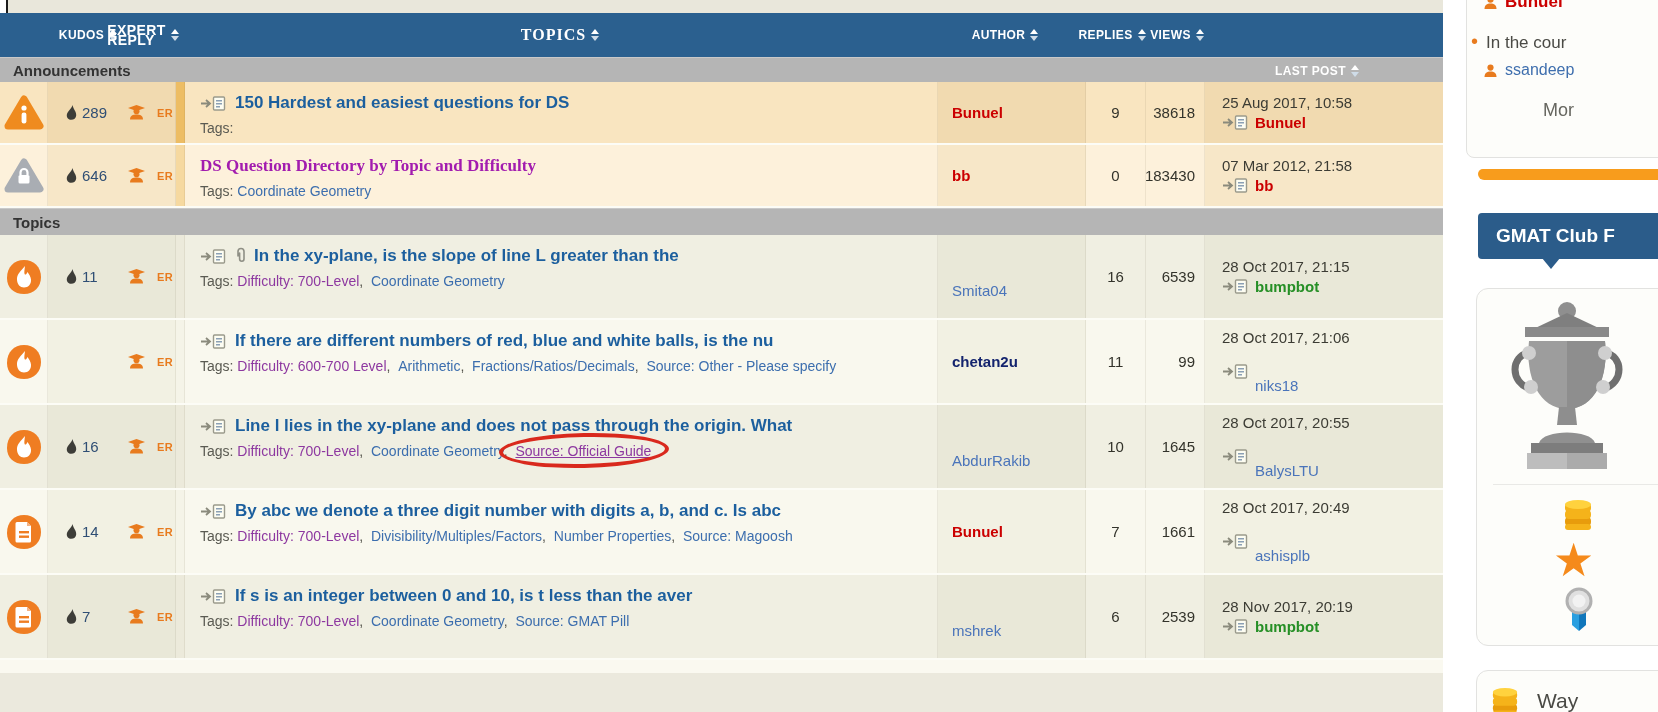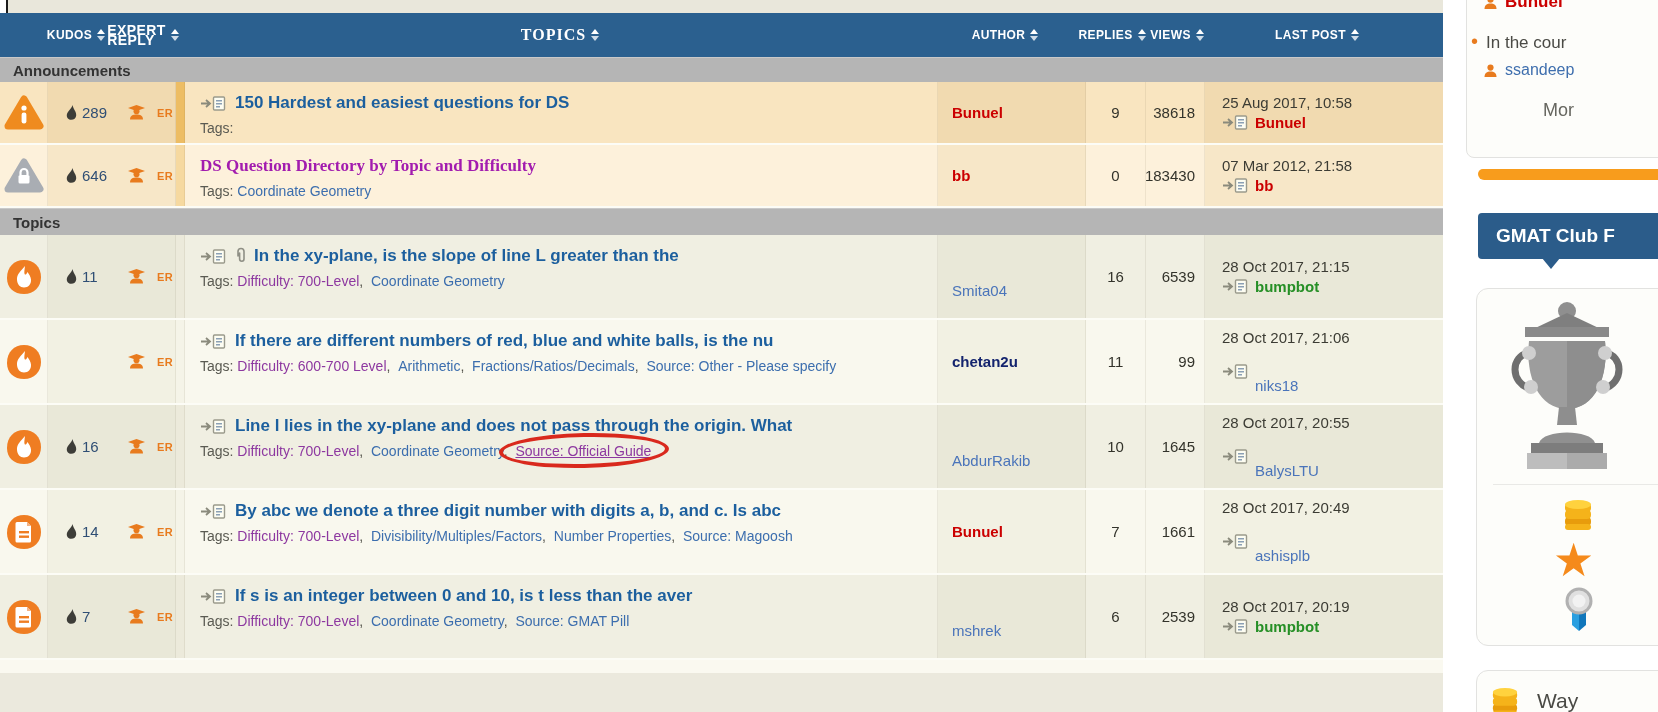--- a/index.html
+++ b/index.html
@@ -116,21 +116,21 @@
 
 <div id="stage">
 
   <div id="table">
     <div class="topstrip">
       <span class="edge-white"></span>
       <span class="edge-line"></span>
     </div>
 
     <div class="thead">
-      <div class="hcol" style="left:44px; width:64px;">
+      <div class="hcol" style="left:56px; width:64px;">
         <span>KUDOS</span>
         <span class="sort">
             <i class="up"></i>
             <i class="dn"></i>
           </span>
       </div>
       <div class="hcol" style="left:108px; width:70px;">
         <span class="h2line">
           <span>EXPERT</span><br><span>REPLY</span>
         </span>
@@ -160,21 +160,21 @@
             <i class="dn"></i>
           </span>
       </div>
       <div class="hcol" style="left:1142px; width:70px;">
         <span>VIEWS</span>
         <span class="sort">
             <i class="up"></i>
             <i class="dn"></i>
           </span>
       </div>
-      <div class="hcol" style="left:1262px; width:110px;">
+      <div class="hcol" style="left:1262px; width:110px;margin-top:36px;">
         <span>LAST POST</span>
         <span class="sort">
             <i class="up"></i>
             <i class="dn"></i>
           </span>
       </div>
     </div>
 
     <div class="secbar">
       <span>Announcements</span>
@@ -583,21 +583,21 @@
               <a class="title ">If s is an integer between 0 and 10, is t less than the aver</a>
             </div>
             <div class="tagsline"><span>Tags: </span><a class="tag purple">Difficulty: 700-Level</a><span class="tagsep">,&nbsp;&nbsp;</span><a class="tag blue">Coordinate Geometry</a><span class="tagsep">,&nbsp;&nbsp;</span><a class="tag blue">Source: GMAT Pill</a></div>
           </div>
           <div class="cell alt author-cell">
             <a class="name blue">mshrek</a>
           </div>
           <div class="cell base replies-cell">6</div>
           <div class="cell base views-cell">2539</div>
           <div class="cell alt lastpost-cell">
-            <div class="lp-date">28 Oct 2017, 20:19</div>
+            <div class="lp-date">28 Nov 2017, 20:19</div>
             <div class="lp-user">
               <span>
                 <svg width="28" height="15" viewBox="0 0 28 15">
                   <path d="M1 7.5 h8 M6 4 l4 3.5 l-4 3.5" stroke="#8a8a7c" stroke-width="1.8" fill="none"></path>
                   <rect x="13.5" y="1" width="11" height="13" rx="1" fill="#fdfdf2" stroke="#9a9a8c" stroke-width="1.4"></rect>
                   <rect x="16" y="4" width="6" height="1.5" fill="#8ba0b5"></rect>
                   <rect x="16" y="7" width="6" height="1.5" fill="#8ba0b5"></rect>
                   <rect x="16" y="10" width="4" height="1.5" fill="#8ba0b5"></rect>
                 </svg>
               </span>

